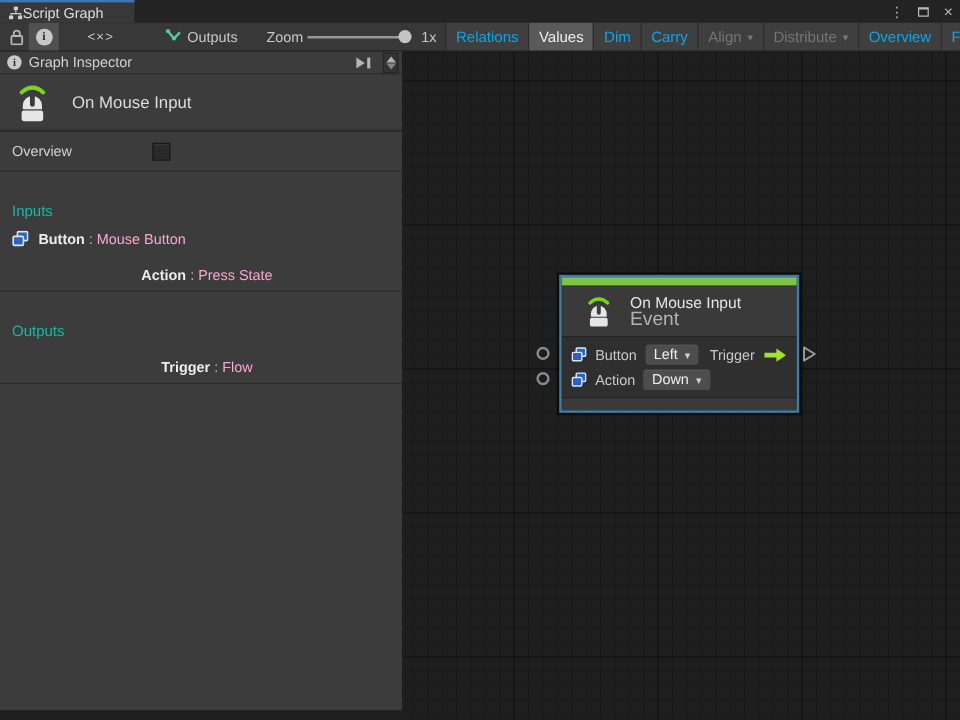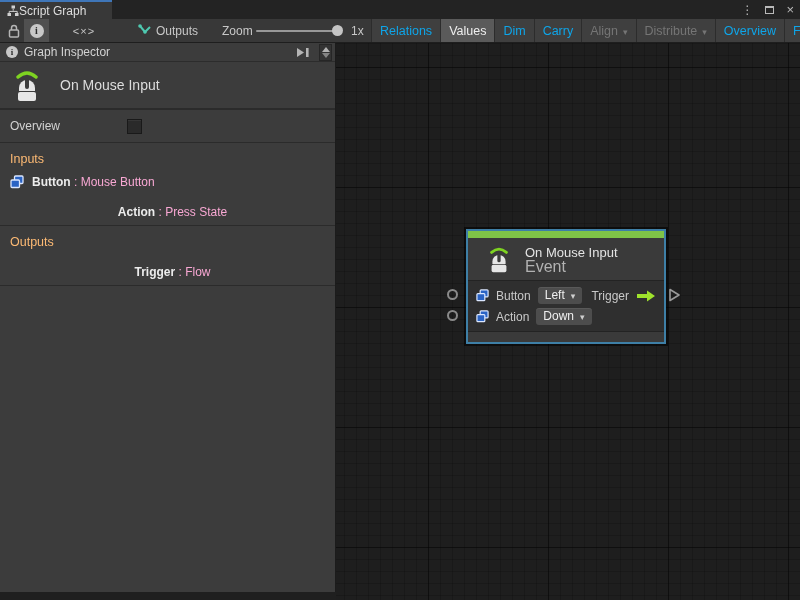--- a/index.html
+++ b/index.html
@@ -74,21 +74,21 @@
     border:1px solid #262626;display:flex;flex-direction:column;align-items:center;justify-content:space-evenly;}
   .tri-up{width:0;height:0;border-left:4px solid transparent;border-right:4px solid transparent;border-bottom:5px solid #b2b2b2;}
   .tri-down{width:0;height:0;border-left:4px solid transparent;border-right:4px solid transparent;border-top:5px solid #848484;}
   .unit-header{height:48px;display:flex;align-items:center;gap:16px;padding-left:10px;
     border-bottom:2px solid #2b2b2b;}
   .unit-title{font-size:14px;color:#dcdcdc;}
   .coroutine-row{height:33px;position:relative;border-bottom:1px solid #2b2b2b;display:flex;align-items:center;padding-left:10px;}
   .checkbox{position:absolute;left:127px;top:9px;width:15px;height:15px;background:#2a2a2a;
     border:1px solid #191919;box-shadow:inset 0 1px 0 rgba(255,255,255,0.06);}
   .section{border-bottom:1px solid #2b2b2b;padding:9px 0 12px 0;}
-  .section-title{margin:0 0 8px 10px;font-size:12.5px;color:#fdba74;}
+  .section-title{margin:17px 0 8px 10px;font-size:12.5px;color:#14b8a6;}
   .port-row{display:flex;align-items:center;gap:8px;margin:0 0 7px 10px;height:16px;}
   .port-row b{color:#ececec;font-weight:bold;}
   .port-row .ptype{color:#f9a8d4;}
   
   .node{
     position:absolute;left:468px;top:231px;width:196px;height:111px;background:#2f2f2f;
     outline:2px solid var(--selection-blue);
     box-shadow:0 0 0 4px rgba(0,0,0,0.55);
   }
   .node-strip{height:7px;background:var(--accent-green);}

